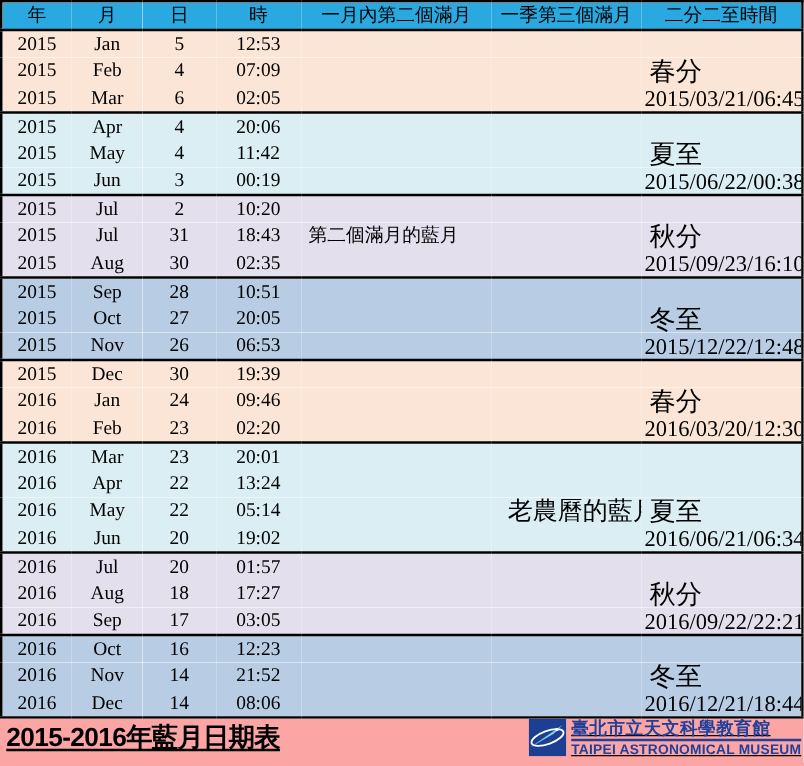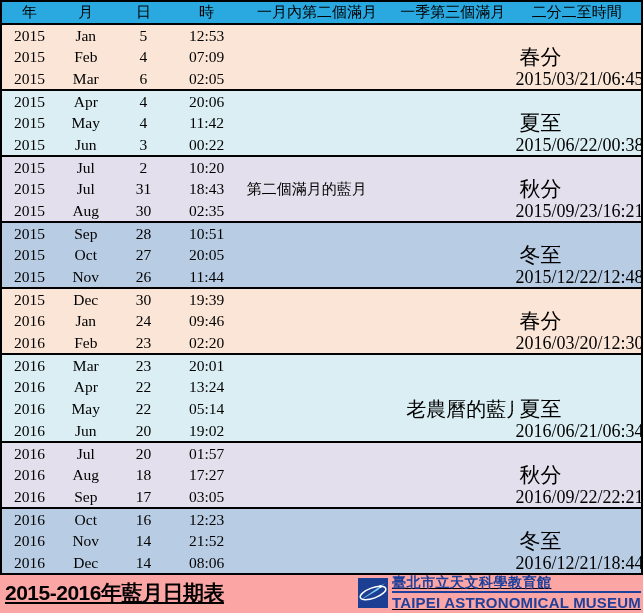--- a/index.html
+++ b/index.html
@@ -40,21 +40,21 @@
   .logo-square{width:30px;height:30px;display:block;}
   .logo-text{display:flex;flex-direction:column;}
   .museum-zh{
     font-family:"Liberation Sans","DejaVu Sans",sans-serif;
     font-weight:bold;font-size:14px;line-height:1.05;letter-spacing:0.5px;
     color:var(--museum,#21409A);
     border-bottom:2px solid var(--museum,#21409A);padding-bottom:1px;
   }
   .museum-en{
     font-family:"Liberation Sans","DejaVu Sans",sans-serif;
-    font-weight:bold;font-size:15px;letter-spacing:0.2px;margin-top:1px;
+    font-weight:bold;font-size:11px;letter-spacing:0.2px;margin-top:1px;
     color:var(--museum,#21409A);white-space:nowrap;
   }
 </style>
 </head>
 <body>
 
 <div class="wrap">
 
   <table id="bm-table">
     <colgroup>
@@ -122,21 +122,21 @@
           <td class="c2">4</td>
           <td class="c3">11:42</td>
           <td class="c4"></td>
           <td class="c5"></td>
           <td class="c6">夏至</td>
         </tr>
         <tr>
           <td class="c0">2015</td>
           <td class="c1">Jun</td>
           <td class="c2">3</td>
-          <td class="c3">00:22</td>
+          <td class="c3">00:19</td>
           <td class="c4"></td>
           <td class="c5"></td>
           <td class="c6 date">2015/06/22/00:38</td>
         </tr>
       </tbody>
       <tbody style="background-color: rgb(228, 223, 236);">
         <tr>
           <td class="c0">2015</td>
           <td class="c1">Jul</td>
           <td class="c2">2</td>
@@ -154,21 +154,21 @@
           <td class="c5"></td>
           <td class="c6">秋分</td>
         </tr>
         <tr>
           <td class="c0">2015</td>
           <td class="c1">Aug</td>
           <td class="c2">30</td>
           <td class="c3">02:35</td>
           <td class="c4"></td>
           <td class="c5"></td>
-          <td class="c6 date">2015/09/23/16:21</td>
+          <td class="c6 date">2015/09/23/16:10</td>
         </tr>
       </tbody>
       <tbody style="background-color: rgb(184, 204, 228);">
         <tr>
           <td class="c0">2015</td>
           <td class="c1">Sep</td>
           <td class="c2">28</td>
           <td class="c3">10:51</td>
           <td class="c4"></td>
           <td class="c5"></td>
@@ -180,21 +180,21 @@
           <td class="c2">27</td>
           <td class="c3">20:05</td>
           <td class="c4"></td>
           <td class="c5"></td>
           <td class="c6">冬至</td>
         </tr>
         <tr>
           <td class="c0">2015</td>
           <td class="c1">Nov</td>
           <td class="c2">26</td>
-          <td class="c3">11:44</td>
+          <td class="c3">06:53</td>
           <td class="c4"></td>
           <td class="c5"></td>
           <td class="c6 date">2015/12/22/12:48</td>
         </tr>
       </tbody>
       <tbody style="background-color: rgb(251, 229, 214);">
         <tr>
           <td class="c0">2015</td>
           <td class="c1">Dec</td>
           <td class="c2">30</td>

